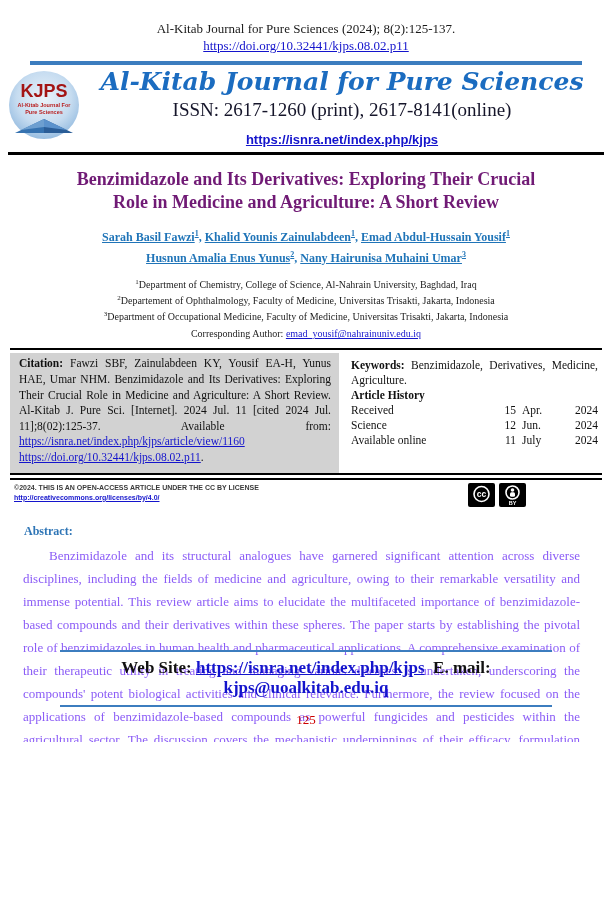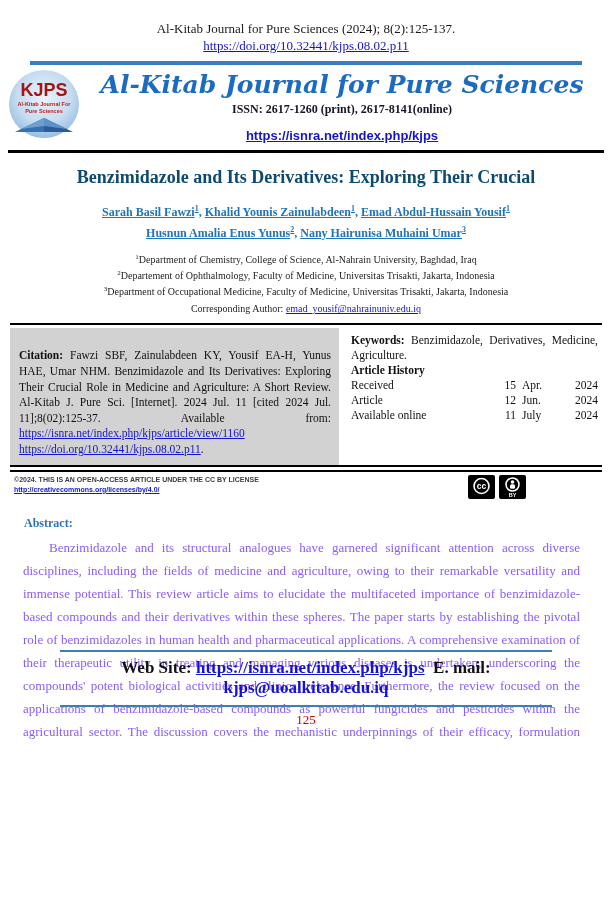--- a/index.html
+++ b/index.html
@@ -9,44 +9,44 @@
   
   .top-head{text-align:center;padding-top:20px;font-size:13px;color:#1a1a1a;line-height:17px;}
   .top-head a{color:#1414cc;}
   .rule-blue-top{height:4px;background:#3c7dbf;margin:7px 30px 0 30px;}
 
   
   .banner{display:flex;align-items:center;justify-content:space-between;padding:3px 12px 2px 4px;}
   .banner-center{flex:1;text-align:center;}
   .script-title{font-family:"DejaVu Serif",serif;font-style:italic;font-weight:bold;
                 font-size:25px;color:#1b6cc0;line-height:28px;}
-  .issn{font-weight:bold;font-size:12px;color:#15152a;margin-top:3px;}
+  .issn{font-weight:normal;font-size:19px;color:#15152a;margin-top:3px;}
   .site-link{display:inline-block;margin-top:11px;font-family:"Liberation Sans",sans-serif;
              font-weight:bold;font-size:13px;color:#1414cc;text-decoration:underline;}
   .logo-kjps{width:80px;text-align:center;}
   .logo-iasj{width:92px;text-align:center;}
   .iasj-acr{font-weight:bold;font-size:11px;color:#2255a4;letter-spacing:2px;font-family:"Liberation Serif",serif;}
   .iasj-ar{font-family:"DejaVu Sans",sans-serif;font-weight:bold;font-size:7px;color:#1f4f9c;margin-top:1px;}
   .rule-black{height:3px;background:#000;margin:2px 8px 0 8px;}
 
   
   .art-title{text-align:center;margin:13px 30px 0 30px;font-weight:bold;font-size:18px;
-             line-height:23px;color:#0c4a6e;}
+             line-height:23px;color:#701a75;}
   .authors{text-align:center;margin:11px 30px 0 30px;font-weight:bold;font-size:12px;
            line-height:17px;color:#1f74b8;}
   .authors .author-name{text-decoration:underline;}
   .authors sup{font-size:8px;text-decoration:underline;}
   .affils{text-align:center;margin:9px 20px 0 20px;font-size:10px;line-height:13.5px;color:#1c1c1c;}
   .affils sup{font-size:7px;}
   .corresp{text-align:center;margin-top:5px;font-size:10px;color:#1c1c1c;}
   .corresp a{color:#1414cc;}
 
   
   .cit-box{display:flex;margin:9px 10px 0 10px;border-top:2.5px solid #000;padding-top:3px;}
-  .cit-left{width:312px;background:#d2d2d2;padding:20px 8px 7px 9px;font-size:11.5px;
+  .cit-left{width:312px;background:#d2d2d2;padding:3px 8px 7px 9px;font-size:11.5px;
             line-height:15.6px;text-align:justify;border-bottom:2px solid #000;}
   .cit-left a{color:#1414cc;}
   .cit-right{flex:1;padding:5px 4px 0 12px;font-size:11.5px;line-height:15px;
              border-bottom:2px solid #000;}
   .kw-text{text-align:justify;}
   .hist-title{font-weight:bold;}
   .hist-row{display:flex;}
   .hist-row .h-label{flex:1;}
   .hist-row .h-day{width:18px;text-align:right;}
   .hist-row .h-month{width:36px;padding-left:6px;}
@@ -111,20 +111,21 @@
       <div class="script-title">Al-Kitab Journal for Pure Sciences</div>
       <div class="issn">ISSN: 2617-1260 (print), 2617-8141(online)</div>
       <a href="#" class="site-link">https://isnra.net/index.php/kjps</a>
     </div>
 
   </div>
   <div class="rule-black"></div>
 
   <div class="art-title">
     <div>Benzimidazole and Its Derivatives: Exploring Their Crucial</div>
+    <div>Role in Medicine and Agriculture:  A Short Review</div>
   </div>
 
   <div class="authors">
     <div>
       <span class="author"><span class="author-name">Sarah Basil Fawzi</span><sup>1</sup></span><span>, </span>
       <span class="author"><span class="author-name">Khalid Younis Zainulabdeen</span><sup>1</sup></span><span>, </span>
       <span class="author"><span class="author-name">Emad Abdul-Hussain Yousif</span><sup>1</sup></span>
     </div>
     <div>
       <span class="author"><span class="author-name">Husnun Amalia  Enus Yunus</span><sup>2</sup></span><span>, </span>
@@ -151,21 +152,21 @@
         <b>Keywords:</b><span> Benzimidazole, Derivatives, Medicine, Agriculture.</span>
       </div>
       <div class="hist-title">Article History</div>
       <div class="hist-row">
         <span class="h-label">Received</span>
           <span class="h-day">15</span>
           <span class="h-month">Apr.</span>
           <span class="h-year">2024</span>
       </div>
       <div class="hist-row">
-        <span class="h-label">Article</span>
+        <span class="h-label">Science</span>
           <span class="h-day">12</span>
           <span class="h-month">Jun.</span>
           <span class="h-year">2024</span>
       </div>
       <div class="hist-row">
         <span class="h-label">Available online</span>
           <span class="h-day">11</span>
           <span class="h-month">July</span>
           <span class="h-year">2024</span>
       </div>

